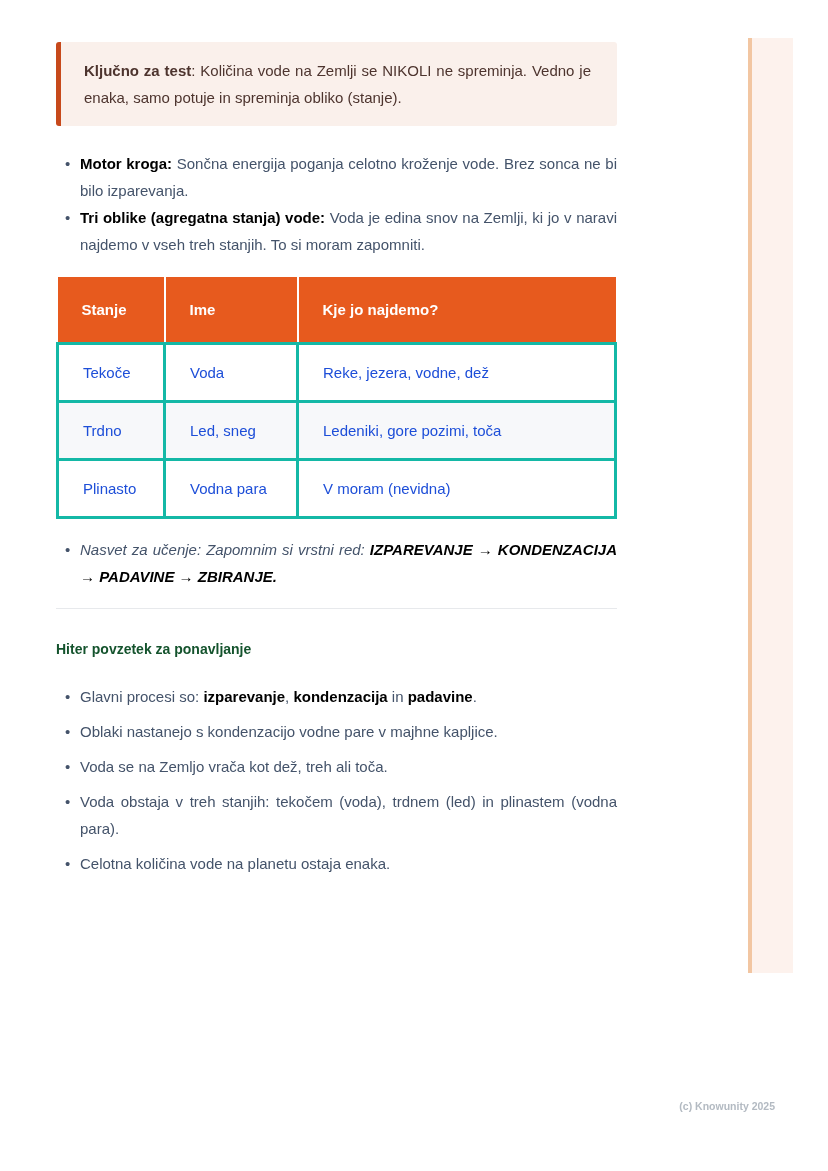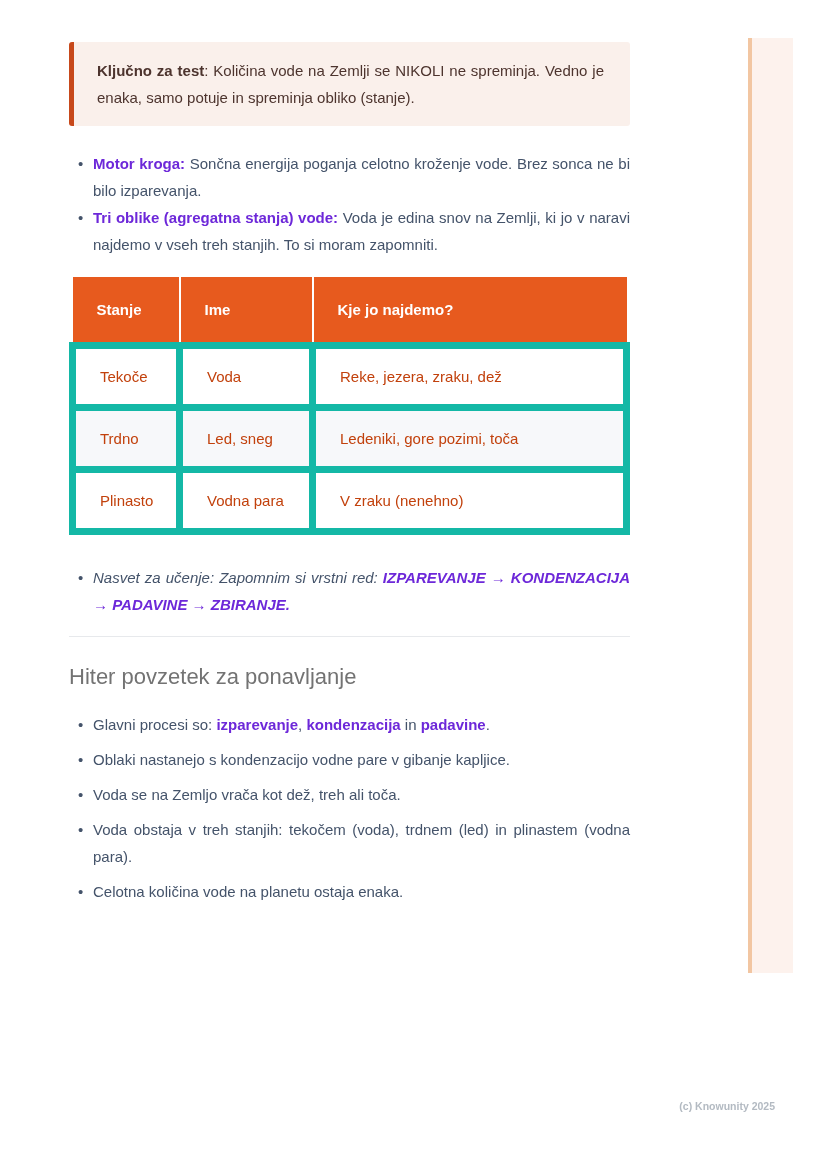--- a/index.html
+++ b/index.html
@@ -9,23 +9,23 @@
     font-family: "Liberation Sans", "DejaVu Sans", sans-serif;
     color: #44536a;
     position: relative;
     overflow: hidden;
   }
 
   
   .stripe-line { position: absolute; left: 748px; top: 38px; width: 4px; height: 935px; background: #f2c6a2; }
   .stripe-band { position: absolute; left: 752px; top: 38px; width: 41px; height: 935px; background: #fdf2ed; }
 
-  .content { position: absolute; left: 69px; top: 42px; width: 561px; }
+  .content { position: absolute; left: 56px; top: 42px; width: 561px; }
 
-  .b { font-weight: 700; color: #6d28d9; }
+  .b { font-weight: 700; color: #000000; }
   .i { font-style: italic; }
 
   .callout {
     background: #faf0eb;
     border-left: 5px solid #c7491b;
     border-radius: 3px;
     padding: 15px 26px 15px 23px;
     font-size: 15px; line-height: 27px;
     color: #4d342e;
     text-align: justify;
@@ -57,36 +57,36 @@
     text-align: left;
     font-weight: 700;
     height: 65px;
     padding: 0 8px 0 24px;
     border-left: 2px solid #ffffff;
   }
   thead th:first-child { border-left: none; }
   tbody td {
     height: 55px;
     padding: 0 8px 0 24px;
-    border: 7px solid #14b8a6;
-    color: #c2410c;
+    border: 3px solid #14b8a6;
+    color: #1d4ed8;
     background: #ffffff;
   }
   tbody tr.alt td { background: #f7f8fa; }
 
-  .tip-list { margin-top: 29px; }
+  .tip-list { margin-top: 17px; }
   .tip-list li, .tip-list li::before { color: #44536a; }
 
   .divider { border: none; border-top: 1px solid #e7e9ec; margin: 18px 0 0 0; }
 
   h2.summary-heading {
-    color: #737373;
-    font-size: 22px;
+    color: #14532d;
+    font-size: 14px;
     line-height: 28px;
-    font-weight: 400;
+    font-weight: 700;
     margin: 26px 0 0 0;
   }
 
   .summary-list { margin-top: 20px; }
   .summary-list li + li { margin-top: 8px; }
 
   .footer {
     position: absolute;
     top: 1100px;
     right: 53px;
@@ -120,46 +120,46 @@
       <tr>
         <th>Stanje</th>
         <th>Ime</th>
         <th>Kje jo najdemo?</th>
       </tr>
     </thead>
     <tbody>
       <tr>
         <td>Tekoče</td>
         <td>Voda</td>
-        <td>Reke, jezera, zraku, dež</td>
+        <td>Reke, jezera, vodne, dež</td>
       </tr>
       <tr class="alt">
         <td>Trdno</td>
         <td>Led, sneg</td>
         <td>Ledeniki, gore pozimi, toča</td>
       </tr>
       <tr>
         <td>Plinasto</td>
         <td>Vodna para</td>
-        <td>V zraku (nenehno)</td>
+        <td>V moram (nevidna)</td>
       </tr>
     </tbody>
   </table>
 
   <ul class="tip-list">
     <li><span class="i">Nasvet za učenje: Zapomnim si vrstni red: </span><span class="b i">IZPAREVANJE → KONDENZACIJA → PADAVINE → ZBIRANJE.</span></li>
   </ul>
 
   <hr class="divider">
 
   <h2 class="summary-heading">Hiter povzetek za ponavljanje</h2>
 
   <ul class="summary-list">
     <li><span>Glavni procesi so: </span><span class="b">izparevanje</span><span>, </span><span class="b">kondenzacija</span><span> in </span><span class="b">padavine</span><span>.</span></li>
-    <li><span>Oblaki nastanejo s kondenzacijo vodne pare v gibanje kapljice.</span></li>
+    <li><span>Oblaki nastanejo s kondenzacijo vodne pare v majhne kapljice.</span></li>
     <li><span>Voda se na Zemljo vrača kot dež, treh ali toča.</span></li>
     <li><span>Voda obstaja v treh stanjih: tekočem (voda), trdnem (led) in plinastem (vodna para).</span></li>
     <li><span>Celotna količina vode na planetu ostaja enaka.</span></li>
   </ul>
 
 </div>
 
 <div class="footer">(c) Knowunity 2025</div>
 
 </body></html>

